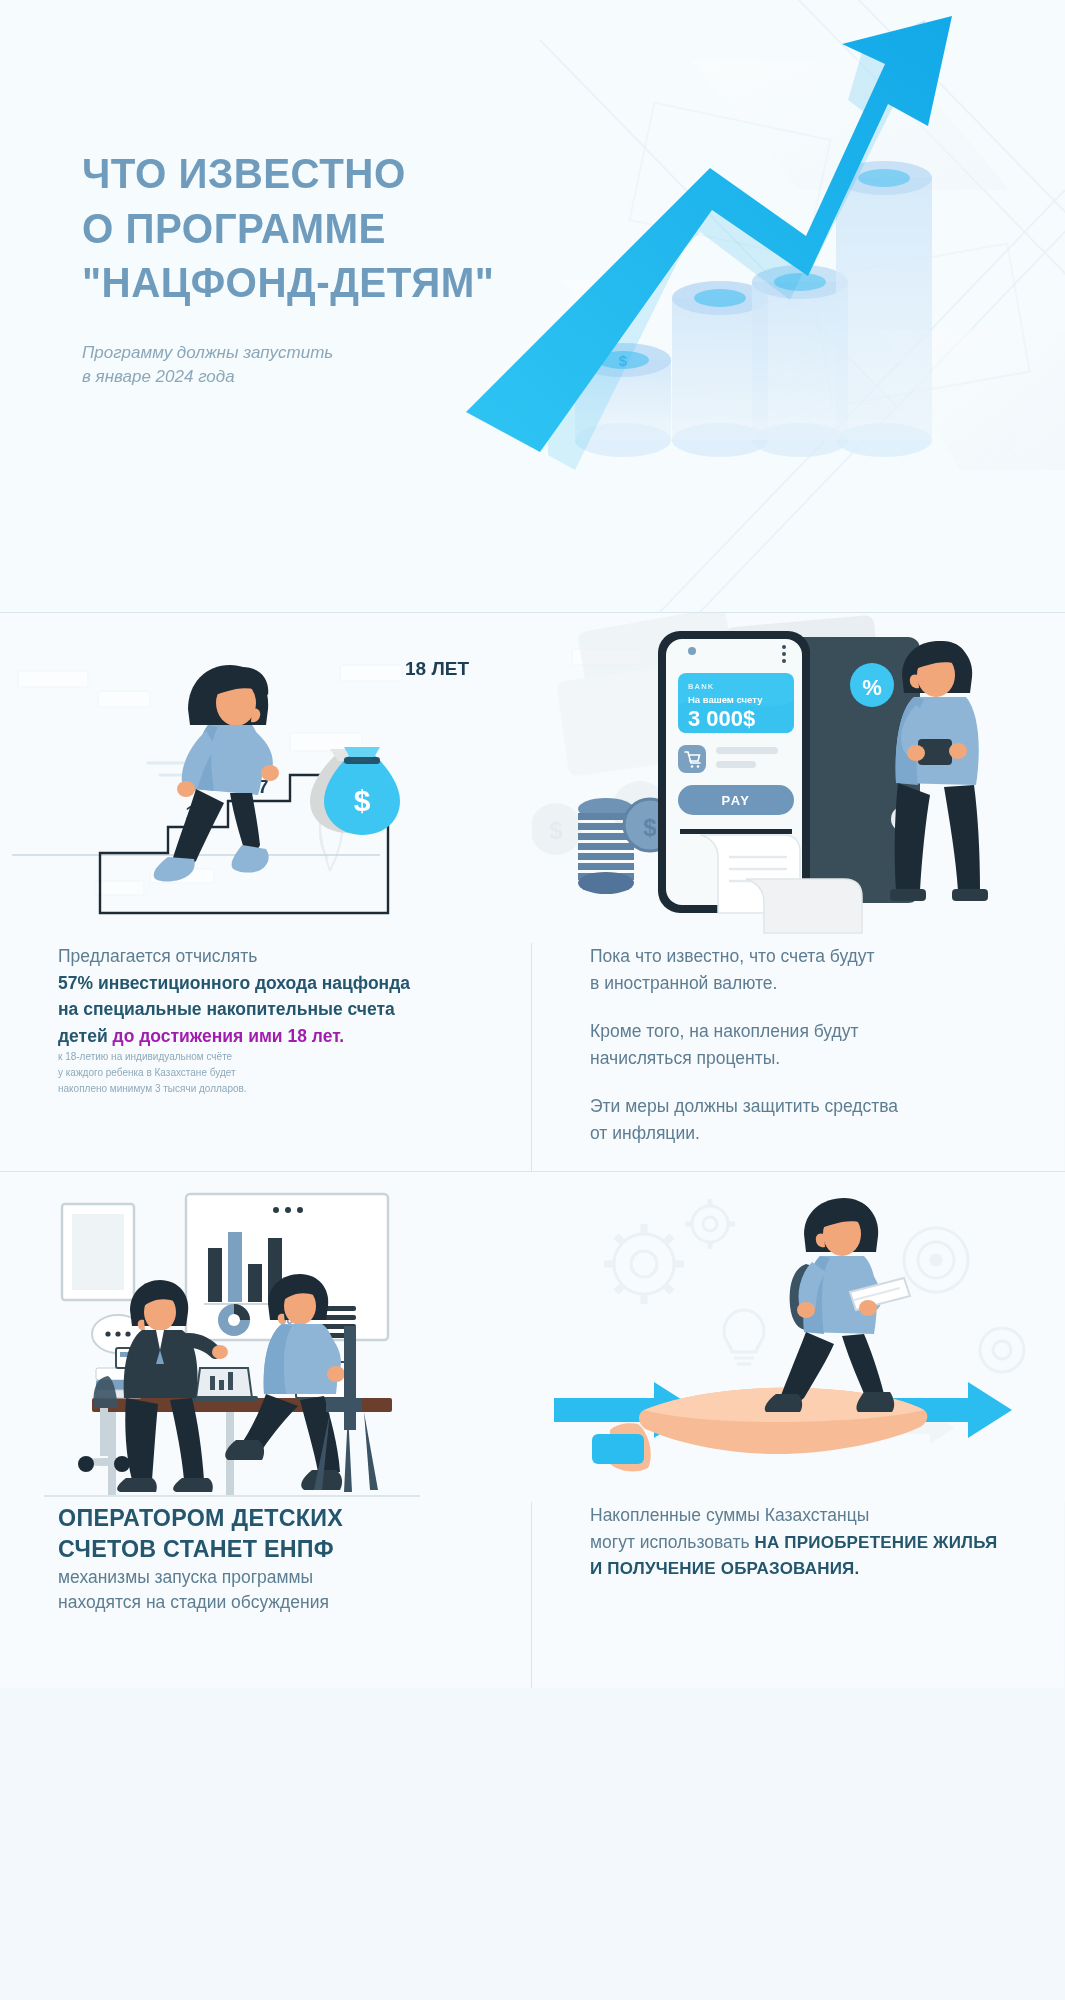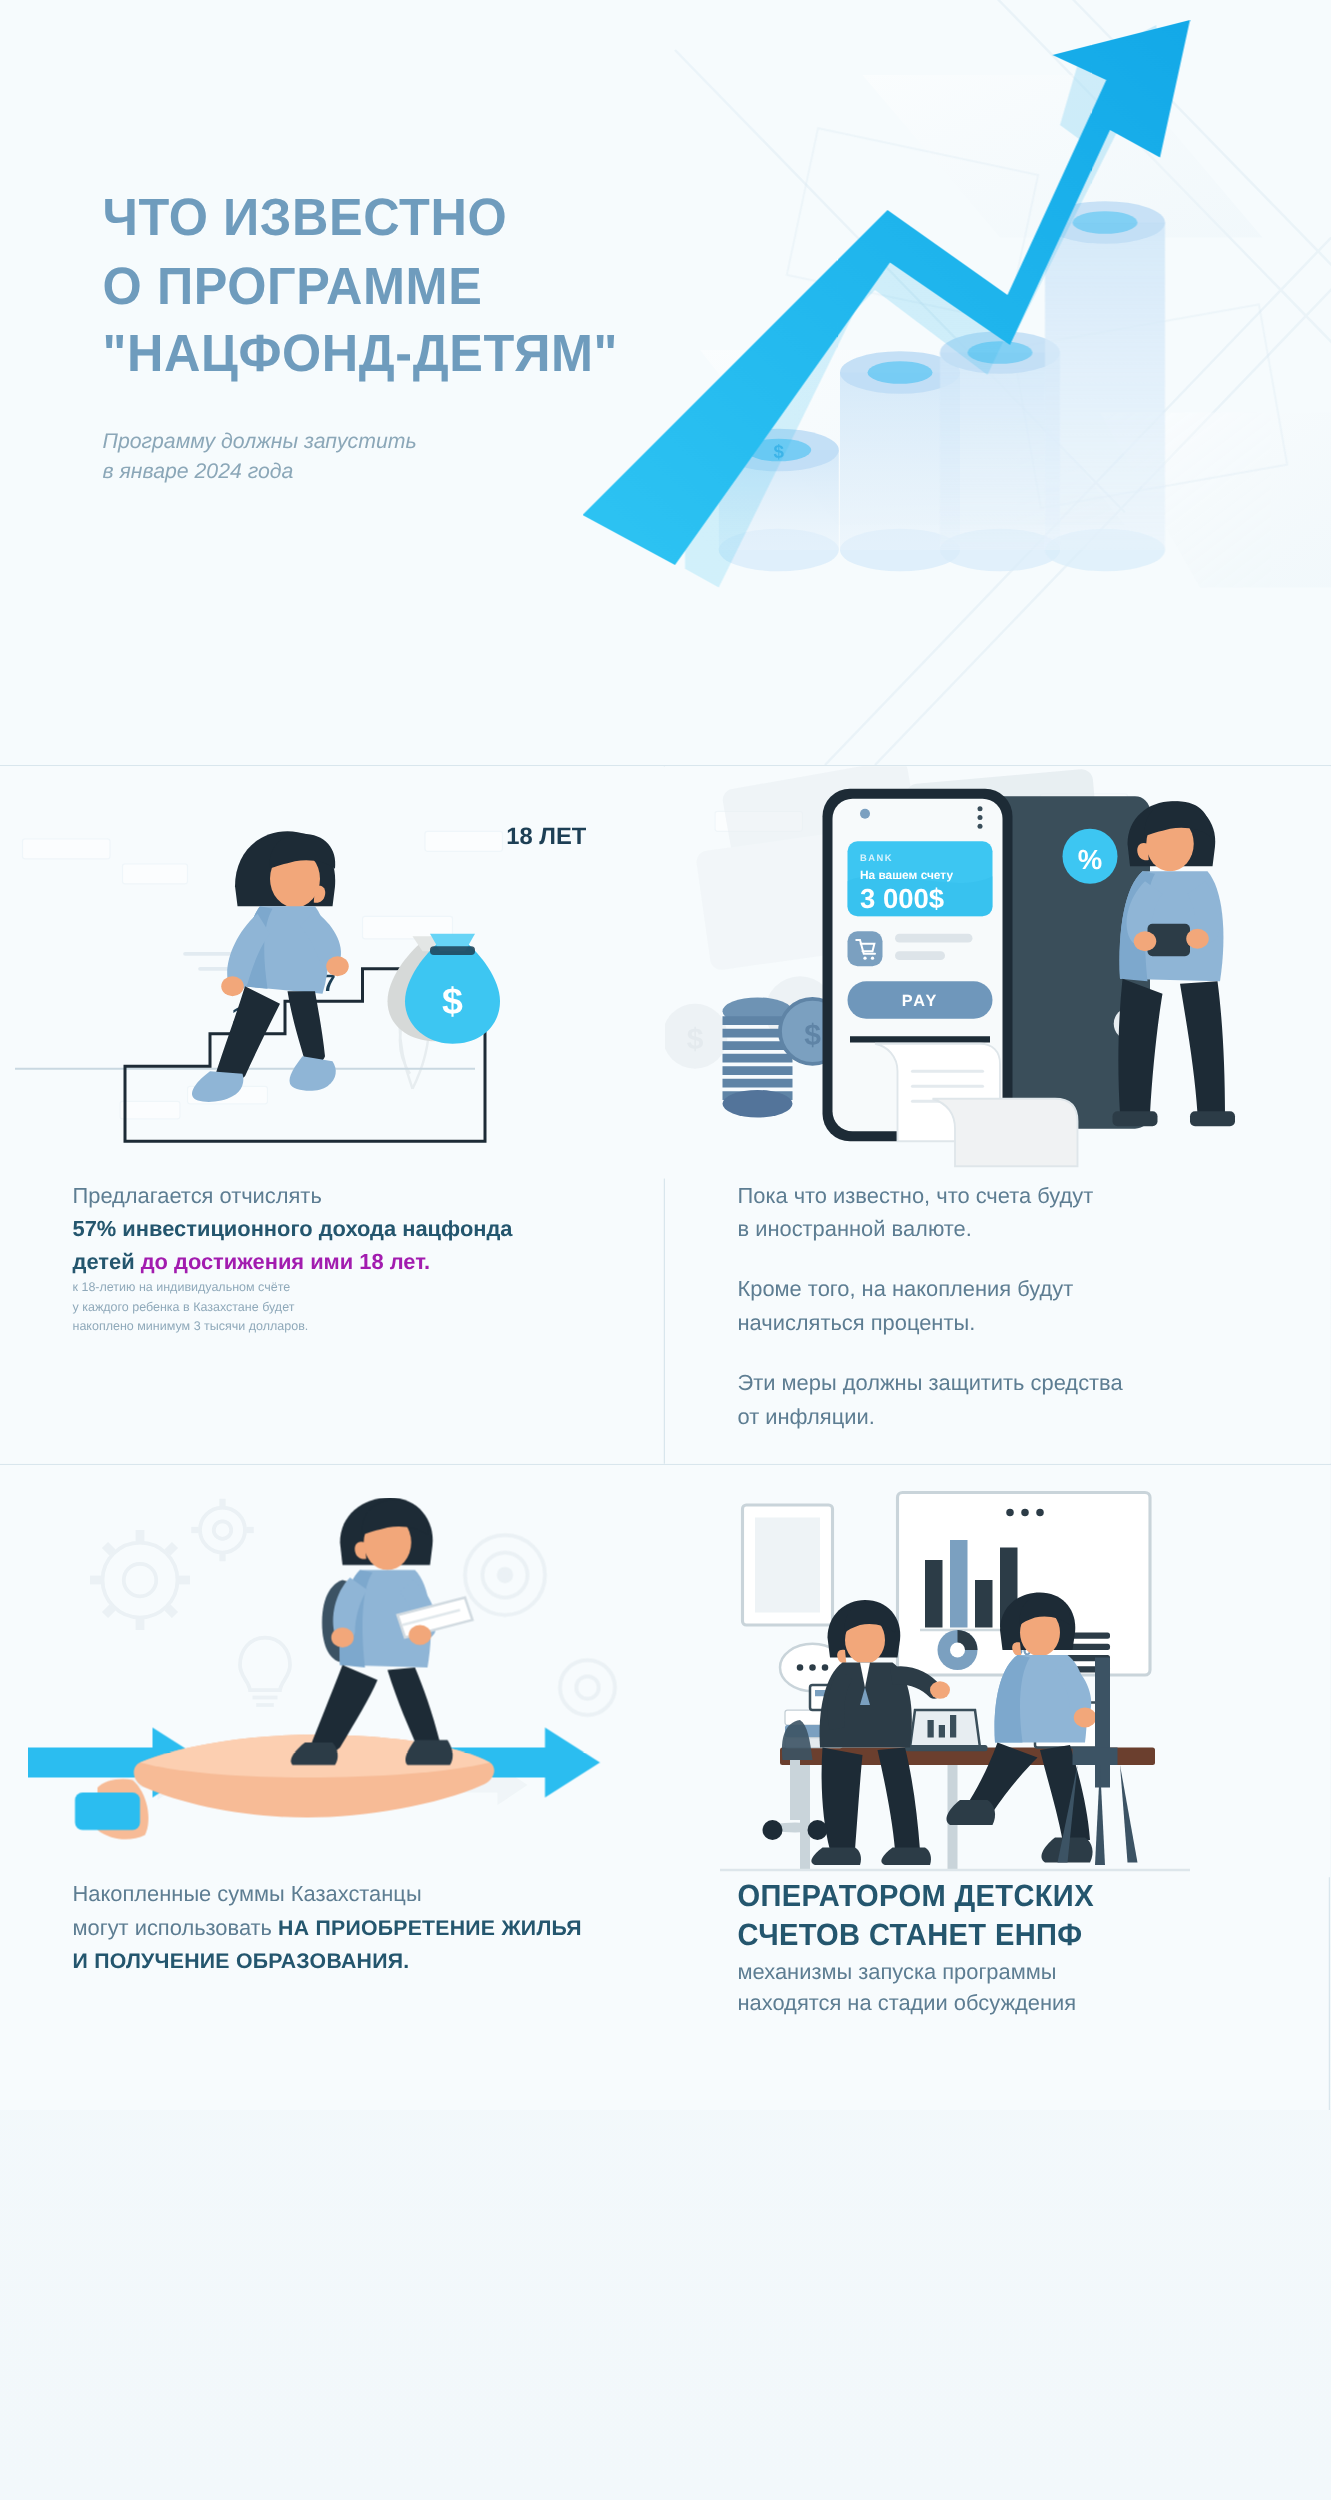--- a/index.html
+++ b/index.html
@@ -274,20 +274,21 @@
 
               <path d="M168 244 C160 250 152 258 154 264 C156 270 176 270 186 264 C194 260 196 252 194 246 Z" fill="#8fb5d6"></path>
               <path d="M242 232 C236 240 230 248 232 254 C234 260 254 262 262 256 C270 250 270 242 266 236 Z" fill="#8fb5d6"></path>
             </g>
           </svg>
         </div>
 
         <div class="copy">
           <p class="para">Предлагается отчислять</p>
           <p class="para-strong">57% инвестиционного дохода нацфонда</p>
+          <p class="para-strong">на специальные накопительные счета</p>
           <p class="para-strong">
             <span>детей</span><span class="reg"> до достижения ими 18 лет.</span>
           </p>
           <p class="note">к 18-летию на индивидуальном счёте
 у каждого ребенка в Казахстане будет
 накоплено минимум 3 тысячи долларов.</p>
         </div>
       </div>
 
       <div class="cell">
@@ -412,20 +413,167 @@
           <p class="para" style="white-space:pre-line">Кроме того, на накопления будут
 начисляться проценты.</p>
           <div class="gap"></div>
           <p class="para" style="white-space:pre-line">Эти меры должны защитить средства
 от инфляции.</p>
         </div>
       </div>
     </div>
 
     <div class="row bottom">
+
+      <div class="cell left">
+        <div class="illus">
+          <svg width="532" height="330" viewBox="0 0 532 330">
+            <rect width="532" height="330" fill="#f7fbfd"></rect>
+
+            <g>
+              <rect x="62" y="32" width="72" height="96" rx="3" fill="#ffffff" stroke="#c9d4da" stroke-width="2.5"></rect>
+              <rect x="72" y="42" width="52" height="76" fill="#eef3f6"></rect>
+            </g>
+
+            <g>
+              <rect x="186" y="22" width="202" height="146" rx="4" fill="#ffffff" stroke="#c9d4da" stroke-width="2.5"></rect>
+              <g fill="#2c3c47">
+                  <circle cx="276" cy="38" r="3"></circle>
+                  <circle cx="288" cy="38" r="3"></circle>
+                  <circle cx="300" cy="38" r="3"></circle>
+                </g>
+
+              <g>
+                <rect x="208" y="76" width="14" height="54" fill="#2c3c47"></rect>
+                <rect x="228" y="60" width="14" height="70" fill="#7ba0c0"></rect>
+                <rect x="248" y="92" width="14" height="38" fill="#2c3c47"></rect>
+                <rect x="268" y="66" width="14" height="64" fill="#2c3c47"></rect>
+                <rect x="288" y="104" width="14" height="26" fill="#7ba0c0"></rect>
+                <line x1="204" y1="132" x2="310" y2="132" stroke="#cfd9de" stroke-width="2"></line>
+              </g>
+
+              <g>
+                <circle cx="238" cy="150" r="0" fill="none"></circle>
+              </g>
+            </g>
+
+            <g>
+              <circle cx="236" cy="148" r="1" fill="none"></circle>
+            </g>
+            <g transform="translate(0,0)">
+              <circle cx="238" cy="150" r="0"></circle>
+            </g>
+            <g>
+
+              <circle cx="234" cy="148" r="16" fill="#7ba0c0"></circle>
+              <path d="M234 132 A16 16 0 0 1 250 148 L234 148 Z" fill="#2c3c47"></path>
+              <circle cx="234" cy="148" r="6" fill="#ffffff"></circle>
+
+              <text x="292" y="152" font-size="13" font-weight="bold" fill="#7ba0c0" text-anchor="middle" font-family="Liberation Sans, sans-serif">50%</text>
+
+              <g fill="#2c3c47">
+                <rect x="320" y="134" width="36" height="5" rx="2"></rect>
+                <rect x="320" y="143" width="36" height="5" rx="2"></rect>
+                <rect x="320" y="152" width="36" height="5" rx="2"></rect>
+                <rect x="320" y="161" width="36" height="5" rx="2"></rect>
+              </g>
+            </g>
+
+            <g>
+              <ellipse cx="118" cy="162" rx="26" ry="19" fill="#ffffff" stroke="#c9d4da" stroke-width="2"></ellipse>
+              <path d="M128 178 l4 12 l-14 -9 Z" fill="#ffffff" stroke="#c9d4da" stroke-width="2"></path>
+              <g fill="#2c3c47">
+                  <circle cx="108" cy="162" r="2.6"></circle>
+                  <circle cx="118" cy="162" r="2.6"></circle>
+                  <circle cx="128" cy="162" r="2.6"></circle>
+                </g>
+            </g>
+
+            <rect x="92" y="226" width="300" height="14" rx="2" fill="#6b3f2e"></rect>
+            <rect x="108" y="240" width="8" height="84" fill="#c9d4da"></rect>
+            <rect x="226" y="240" width="8" height="84" fill="#c9d4da"></rect>
+            <line x1="44" y1="324" x2="420" y2="324" stroke="#dde6eb" stroke-width="2"></line>
+
+            <g>
+              <rect x="96" y="196" width="46" height="12" rx="2" fill="#ffffff" stroke="#c3ced5"></rect>
+              <rect x="96" y="208" width="46" height="10" rx="2" fill="#7ba0c0"></rect>
+              <rect x="96" y="218" width="46" height="8" rx="2" fill="#e4eaee" stroke="#c3ced5"></rect>
+              <rect x="116" y="176" width="36" height="20" rx="2" fill="#ffffff" stroke="#3a4e5a" stroke-width="2"></rect>
+              <rect x="120" y="180" width="28" height="5" fill="#7ba0c0"></rect>
+
+              <path d="M200 196 L248 196 L252 226 L196 226 Z" fill="#e7edf1" stroke="#3a4e5a" stroke-width="2"></path>
+              <rect x="192" y="224" width="66" height="5" rx="2" fill="#3a4e5a"></rect>
+              <g fill="#3a4e5a">
+                  <rect x="210" y="204" width="5" height="14"></rect>
+                  <rect x="219" y="208" width="5" height="10"></rect>
+                  <rect x="228" y="200" width="5" height="18"></rect>
+                </g>
+
+              <rect x="296" y="190" width="58" height="36" rx="2" fill="#ffffff" stroke="#3a4e5a" stroke-width="2"></rect>
+              <rect x="302" y="198" width="46" height="4" fill="#c9d4da"></rect>
+              <rect x="302" y="206" width="34" height="4" fill="#c9d4da"></rect>
+            </g>
+
+            <g>
+              <path d="M130 138 C130 120 144 108 160 108 C178 108 190 122 188 140 L186 154 L132 154 Z" fill="#1d2b36"></path>
+              <ellipse cx="160" cy="140" rx="16" ry="19" fill="#f2a77a"></ellipse>
+              <path d="M144 134 C142 118 152 110 164 110 C178 110 186 120 184 134 C176 128 166 126 156 128 C150 130 146 132 144 134 Z" fill="#1d2b36"></path>
+              <path d="M144 148 c-5 -1 -7 2 -6 6 c1 4 4 5 7 4 Z" fill="#f2a77a"></path>
+
+              <path d="M142 158 C128 168 122 196 124 226 L196 226 C200 196 196 168 182 158 Z" fill="#2c3c47"></path>
+              <path d="M156 158 L160 178 L164 158 Z" fill="#ffffff"></path>
+              <path d="M160 178 L156 192 L164 192 Z" fill="#7ba0c0"></path>
+
+              <path d="M180 162 C196 158 212 166 220 176 C224 182 218 190 212 186 C204 178 192 174 182 176 Z" fill="#2c3c47"></path>
+              <ellipse cx="220" cy="180" rx="8" ry="7" fill="#f2a77a"></ellipse>
+              <path d="M140 164 C130 176 128 196 132 212 L144 210 C142 196 144 180 150 172 Z" fill="#2c3c47"></path>
+
+              <path d="M126 226 C124 254 126 286 132 308 L152 308 C154 282 156 252 158 232 Z" fill="#1d2b36"></path>
+              <path d="M170 228 C176 254 182 284 184 308 L204 308 C202 280 198 250 192 226 Z" fill="#1d2b36"></path>
+              <path d="M126 306 C118 312 114 318 120 320 L156 320 C158 314 156 308 152 306 Z" fill="#2c3c47"></path>
+              <path d="M182 306 C174 312 170 318 176 320 L212 320 C214 314 212 308 208 306 Z" fill="#2c3c47"></path>
+
+              <path d="M108 204 C96 206 92 218 94 236 L118 236 C116 220 114 208 108 204 Z" fill="#3c5364" opacity=".9"></path>
+              <rect x="100" y="236" width="8" height="48" fill="#c9d4da"></rect>
+              <ellipse cx="104" cy="290" rx="22" ry="4" fill="#c9d4da"></ellipse>
+              <circle cx="86" cy="292" r="8" fill="#1d2b36"></circle>
+                <circle cx="122" cy="292" r="8" fill="#1d2b36"></circle>
+            </g>
+
+            <g>
+              <path d="M268 132 C268 114 282 102 300 102 C318 102 330 116 328 134 L326 148 L270 148 Z" fill="#1d2b36"></path>
+              <ellipse cx="300" cy="134" rx="16" ry="19" fill="#f2a77a"></ellipse>
+              <path d="M284 128 C282 112 292 104 304 104 C318 104 326 114 324 128 C316 122 306 120 296 122 C290 124 286 126 284 128 Z" fill="#1d2b36"></path>
+              <path d="M284 142 c-5 -1 -7 2 -6 6 c1 4 4 5 7 4 Z" fill="#f2a77a"></path>
+              <path d="M282 152 C268 162 262 190 264 222 L336 222 C340 190 336 162 322 152 Z" fill="#8fb5d6"></path>
+              <path d="M282 152 C268 162 262 190 264 222 L286 222 C282 192 284 166 292 154 Z" fill="#7da8cd"></path>
+              <path d="M322 158 C336 166 344 184 340 198 C336 206 326 204 324 196 C324 184 318 170 312 164 Z" fill="#8fb5d6"></path>
+              <ellipse cx="336" cy="202" rx="9" ry="8" fill="#f2a77a"></ellipse>
+
+              <path d="M266 222 C258 244 248 262 240 274 C244 282 256 284 262 278 C274 260 288 244 298 234 Z" fill="#1d2b36"></path>
+              <path d="M300 228 C306 252 314 278 318 300 L340 300 C338 272 330 244 324 224 Z" fill="#1d2b36"></path>
+              <path d="M236 268 C226 276 222 284 228 288 L262 288 C266 280 264 272 258 268 Z" fill="#2c3c47"></path>
+              <path d="M312 298 C302 306 298 314 304 318 L340 318 C344 310 342 302 336 298 Z" fill="#2c3c47"></path>
+
+              <path d="M344 154 L356 154 L356 258 L344 258 Z" fill="#3c5364"></path>
+              <path d="M326 226 L362 226 L362 240 L326 240 Z" fill="#3c5364"></path>
+              <path d="M348 240 L352 320 L344 320 Z" fill="#3c5364"></path>
+              <path d="M330 240 L314 318 L322 318 Z" fill="#3c5364"></path>
+              <path d="M364 240 L378 318 L370 318 Z" fill="#3c5364"></path>
+            </g>
+          </svg>
+        </div>
+
+        <div class="copy">
+          <p class="headline">ОПЕРАТОРОМ ДЕТСКИХ
+СЧЕТОВ СТАНЕТ ЕНПФ</p>
+          <p class="subline">механизмы запуска программы
+находятся на стадии обсуждения</p>
+        </div>
+      </div>
 
       <div class="cell">
         <div class="illus">
           <svg width="533" height="330" viewBox="0 0 533 330">
             <rect width="533" height="330" fill="#f7fbfd"></rect>
 
             <g opacity=".5" fill="none" stroke="#dee7ec" stroke-width="3">
               <g transform="translate(112,92)">
                 <circle cx="0" cy="0" r="30"></circle>
                   <circle cx="0" cy="0" r="13"></circle>
@@ -512,162 +660,15 @@
           </svg>
         </div>
 
         <div class="copy p4">
           <p class="para">
             <span style="white-space:pre-line">Накопленные суммы Казахстанцы
 могут использовать </span><b>НА ПРИОБРЕТЕНИЕ ЖИЛЬЯ И ПОЛУЧЕНИЕ ОБРАЗОВАНИЯ.</b>
           </p>
         </div>
       </div>
-
-      <div class="cell left">
-        <div class="illus">
-          <svg width="532" height="330" viewBox="0 0 532 330">
-            <rect width="532" height="330" fill="#f7fbfd"></rect>
-
-            <g>
-              <rect x="62" y="32" width="72" height="96" rx="3" fill="#ffffff" stroke="#c9d4da" stroke-width="2.5"></rect>
-              <rect x="72" y="42" width="52" height="76" fill="#eef3f6"></rect>
-            </g>
-
-            <g>
-              <rect x="186" y="22" width="202" height="146" rx="4" fill="#ffffff" stroke="#c9d4da" stroke-width="2.5"></rect>
-              <g fill="#2c3c47">
-                  <circle cx="276" cy="38" r="3"></circle>
-                  <circle cx="288" cy="38" r="3"></circle>
-                  <circle cx="300" cy="38" r="3"></circle>
-                </g>
-
-              <g>
-                <rect x="208" y="76" width="14" height="54" fill="#2c3c47"></rect>
-                <rect x="228" y="60" width="14" height="70" fill="#7ba0c0"></rect>
-                <rect x="248" y="92" width="14" height="38" fill="#2c3c47"></rect>
-                <rect x="268" y="66" width="14" height="64" fill="#2c3c47"></rect>
-                <rect x="288" y="104" width="14" height="26" fill="#7ba0c0"></rect>
-                <line x1="204" y1="132" x2="310" y2="132" stroke="#cfd9de" stroke-width="2"></line>
-              </g>
-
-              <g>
-                <circle cx="238" cy="150" r="0" fill="none"></circle>
-              </g>
-            </g>
-
-            <g>
-              <circle cx="236" cy="148" r="1" fill="none"></circle>
-            </g>
-            <g transform="translate(0,0)">
-              <circle cx="238" cy="150" r="0"></circle>
-            </g>
-            <g>
-
-              <circle cx="234" cy="148" r="16" fill="#7ba0c0"></circle>
-              <path d="M234 132 A16 16 0 0 1 250 148 L234 148 Z" fill="#2c3c47"></path>
-              <circle cx="234" cy="148" r="6" fill="#ffffff"></circle>
-
-              <text x="292" y="152" font-size="13" font-weight="bold" fill="#7ba0c0" text-anchor="middle" font-family="Liberation Sans, sans-serif">50%</text>
-
-              <g fill="#2c3c47">
-                <rect x="320" y="134" width="36" height="5" rx="2"></rect>
-                <rect x="320" y="143" width="36" height="5" rx="2"></rect>
-                <rect x="320" y="152" width="36" height="5" rx="2"></rect>
-                <rect x="320" y="161" width="36" height="5" rx="2"></rect>
-              </g>
-            </g>
-
-            <g>
-              <ellipse cx="118" cy="162" rx="26" ry="19" fill="#ffffff" stroke="#c9d4da" stroke-width="2"></ellipse>
-              <path d="M128 178 l4 12 l-14 -9 Z" fill="#ffffff" stroke="#c9d4da" stroke-width="2"></path>
-              <g fill="#2c3c47">
-                  <circle cx="108" cy="162" r="2.6"></circle>
-                  <circle cx="118" cy="162" r="2.6"></circle>
-                  <circle cx="128" cy="162" r="2.6"></circle>
-                </g>
-            </g>
-
-            <rect x="92" y="226" width="300" height="14" rx="2" fill="#6b3f2e"></rect>
-            <rect x="108" y="240" width="8" height="84" fill="#c9d4da"></rect>
-            <rect x="226" y="240" width="8" height="84" fill="#c9d4da"></rect>
-            <line x1="44" y1="324" x2="420" y2="324" stroke="#dde6eb" stroke-width="2"></line>
-
-            <g>
-              <rect x="96" y="196" width="46" height="12" rx="2" fill="#ffffff" stroke="#c3ced5"></rect>
-              <rect x="96" y="208" width="46" height="10" rx="2" fill="#7ba0c0"></rect>
-              <rect x="96" y="218" width="46" height="8" rx="2" fill="#e4eaee" stroke="#c3ced5"></rect>
-              <rect x="116" y="176" width="36" height="20" rx="2" fill="#ffffff" stroke="#3a4e5a" stroke-width="2"></rect>
-              <rect x="120" y="180" width="28" height="5" fill="#7ba0c0"></rect>
-
-              <path d="M200 196 L248 196 L252 226 L196 226 Z" fill="#e7edf1" stroke="#3a4e5a" stroke-width="2"></path>
-              <rect x="192" y="224" width="66" height="5" rx="2" fill="#3a4e5a"></rect>
-              <g fill="#3a4e5a">
-                  <rect x="210" y="204" width="5" height="14"></rect>
-                  <rect x="219" y="208" width="5" height="10"></rect>
-                  <rect x="228" y="200" width="5" height="18"></rect>
-                </g>
-
-              <rect x="296" y="190" width="58" height="36" rx="2" fill="#ffffff" stroke="#3a4e5a" stroke-width="2"></rect>
-              <rect x="302" y="198" width="46" height="4" fill="#c9d4da"></rect>
-              <rect x="302" y="206" width="34" height="4" fill="#c9d4da"></rect>
-            </g>
-
-            <g>
-              <path d="M130 138 C130 120 144 108 160 108 C178 108 190 122 188 140 L186 154 L132 154 Z" fill="#1d2b36"></path>
-              <ellipse cx="160" cy="140" rx="16" ry="19" fill="#f2a77a"></ellipse>
-              <path d="M144 134 C142 118 152 110 164 110 C178 110 186 120 184 134 C176 128 166 126 156 128 C150 130 146 132 144 134 Z" fill="#1d2b36"></path>
-              <path d="M144 148 c-5 -1 -7 2 -6 6 c1 4 4 5 7 4 Z" fill="#f2a77a"></path>
-
-              <path d="M142 158 C128 168 122 196 124 226 L196 226 C200 196 196 168 182 158 Z" fill="#2c3c47"></path>
-              <path d="M156 158 L160 178 L164 158 Z" fill="#ffffff"></path>
-              <path d="M160 178 L156 192 L164 192 Z" fill="#7ba0c0"></path>
-
-              <path d="M180 162 C196 158 212 166 220 176 C224 182 218 190 212 186 C204 178 192 174 182 176 Z" fill="#2c3c47"></path>
-              <ellipse cx="220" cy="180" rx="8" ry="7" fill="#f2a77a"></ellipse>
-              <path d="M140 164 C130 176 128 196 132 212 L144 210 C142 196 144 180 150 172 Z" fill="#2c3c47"></path>
-
-              <path d="M126 226 C124 254 126 286 132 308 L152 308 C154 282 156 252 158 232 Z" fill="#1d2b36"></path>
-              <path d="M170 228 C176 254 182 284 184 308 L204 308 C202 280 198 250 192 226 Z" fill="#1d2b36"></path>
-              <path d="M126 306 C118 312 114 318 120 320 L156 320 C158 314 156 308 152 306 Z" fill="#2c3c47"></path>
-              <path d="M182 306 C174 312 170 318 176 320 L212 320 C214 314 212 308 208 306 Z" fill="#2c3c47"></path>
-
-              <path d="M108 204 C96 206 92 218 94 236 L118 236 C116 220 114 208 108 204 Z" fill="#3c5364" opacity=".9"></path>
-              <rect x="100" y="236" width="8" height="48" fill="#c9d4da"></rect>
-              <ellipse cx="104" cy="290" rx="22" ry="4" fill="#c9d4da"></ellipse>
-              <circle cx="86" cy="292" r="8" fill="#1d2b36"></circle>
-                <circle cx="122" cy="292" r="8" fill="#1d2b36"></circle>
-            </g>
-
-            <g>
-              <path d="M268 132 C268 114 282 102 300 102 C318 102 330 116 328 134 L326 148 L270 148 Z" fill="#1d2b36"></path>
-              <ellipse cx="300" cy="134" rx="16" ry="19" fill="#f2a77a"></ellipse>
-              <path d="M284 128 C282 112 292 104 304 104 C318 104 326 114 324 128 C316 122 306 120 296 122 C290 124 286 126 284 128 Z" fill="#1d2b36"></path>
-              <path d="M284 142 c-5 -1 -7 2 -6 6 c1 4 4 5 7 4 Z" fill="#f2a77a"></path>
-              <path d="M282 152 C268 162 262 190 264 222 L336 222 C340 190 336 162 322 152 Z" fill="#8fb5d6"></path>
-              <path d="M282 152 C268 162 262 190 264 222 L286 222 C282 192 284 166 292 154 Z" fill="#7da8cd"></path>
-              <path d="M322 158 C336 166 344 184 340 198 C336 206 326 204 324 196 C324 184 318 170 312 164 Z" fill="#8fb5d6"></path>
-              <ellipse cx="336" cy="202" rx="9" ry="8" fill="#f2a77a"></ellipse>
-
-              <path d="M266 222 C258 244 248 262 240 274 C244 282 256 284 262 278 C274 260 288 244 298 234 Z" fill="#1d2b36"></path>
-              <path d="M300 228 C306 252 314 278 318 300 L340 300 C338 272 330 244 324 224 Z" fill="#1d2b36"></path>
-              <path d="M236 268 C226 276 222 284 228 288 L262 288 C266 280 264 272 258 268 Z" fill="#2c3c47"></path>
-              <path d="M312 298 C302 306 298 314 304 318 L340 318 C344 310 342 302 336 298 Z" fill="#2c3c47"></path>
-
-              <path d="M344 154 L356 154 L356 258 L344 258 Z" fill="#3c5364"></path>
-              <path d="M326 226 L362 226 L362 240 L326 240 Z" fill="#3c5364"></path>
-              <path d="M348 240 L352 320 L344 320 Z" fill="#3c5364"></path>
-              <path d="M330 240 L314 318 L322 318 Z" fill="#3c5364"></path>
-              <path d="M364 240 L378 318 L370 318 Z" fill="#3c5364"></path>
-            </g>
-          </svg>
-        </div>
-
-        <div class="copy">
-          <p class="headline">ОПЕРАТОРОМ ДЕТСКИХ
-СЧЕТОВ СТАНЕТ ЕНПФ</p>
-          <p class="subline">механизмы запуска программы
-находятся на стадии обсуждения</p>
-        </div>
-      </div>
     </div>
   </div>
 </div>
 
 </body></html>

